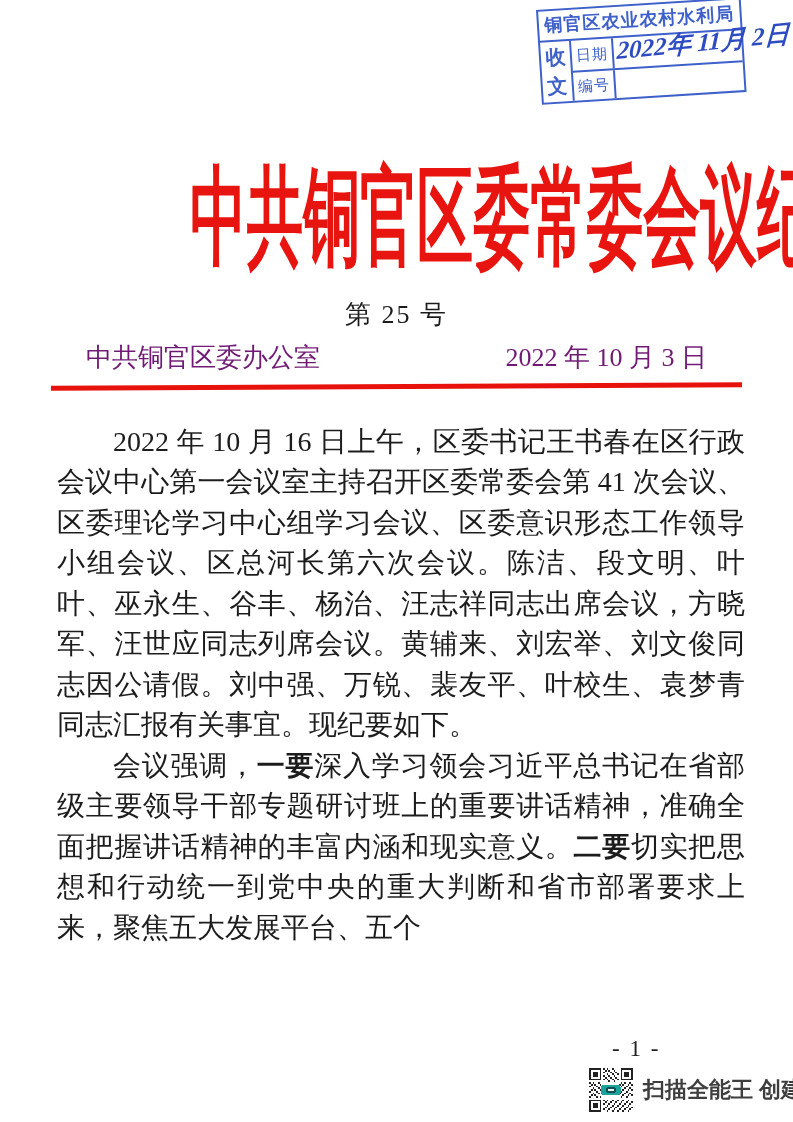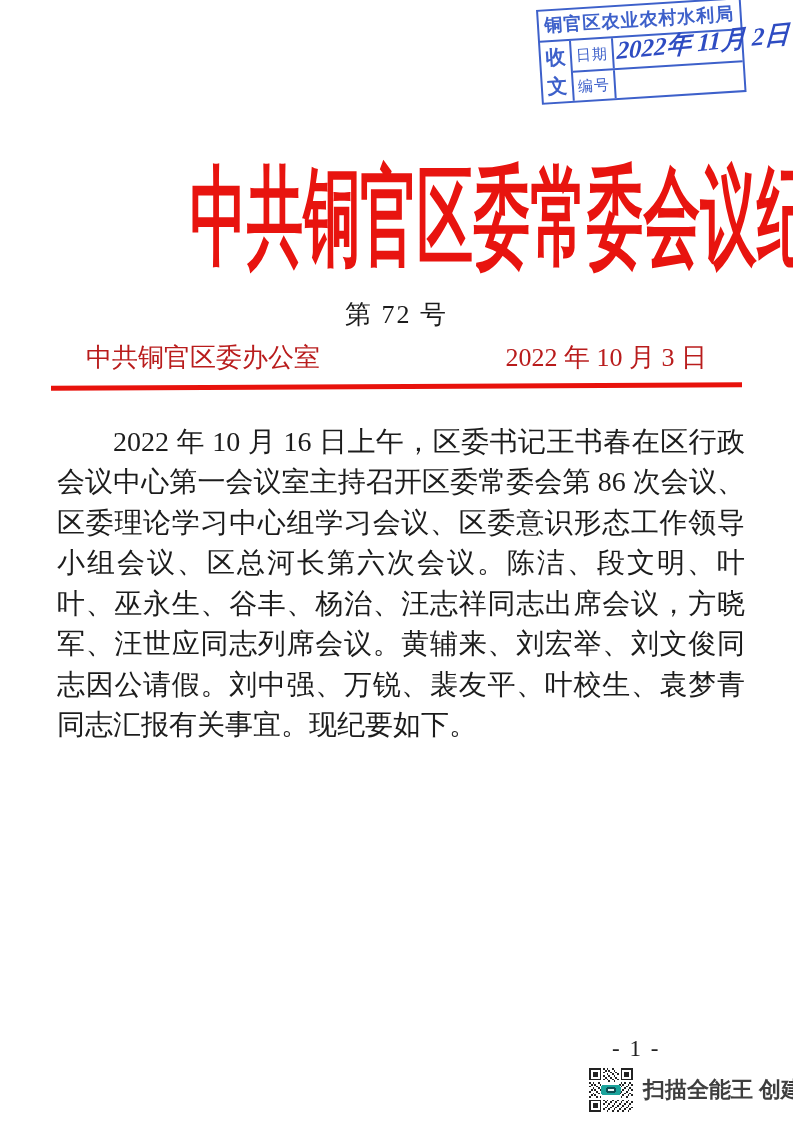--- a/index.html
+++ b/index.html
@@ -64,21 +64,21 @@
   .doc-number {
     margin-top:20px;
     text-align:center;
     font-size:26px; color:#1c1c1c;
     letter-spacing:2px;
   }
   .doc-line {
     margin-top:8px;
     display:flex; justify-content:space-between; align-items:baseline;
     padding:0 86px 0 86px;
-    font-size:26px; color:#b91c1c;
+    font-size:26px; color:#701a75;
   }
   .red-line {
     margin:9px auto 0 auto;
     width:691px; height:5px;
     transform:rotate(-0.3deg);
   }
 
   
   .doc-body {
     margin:33px 48px 0 57px;
@@ -127,29 +127,30 @@
         </div>
         <div class="stamp-row">
           <div class="stamp-label">编号</div>
           <div class="stamp-value"></div>
         </div>
       </div>
     </div>
   </div>
 
   <h1 class="title" style="color: rgb(232, 20, 15);">中共铜官区委常委会议纪要</h1>
-  <div class="doc-number">第 72 号</div>
+  <div class="doc-number">第 25 号</div>
   <div class="doc-line">
     <span>中共铜官区委办公室</span>
     <span>2022 年 10 月 3 日</span>
   </div>
   <div class="red-line" style="background: rgb(232, 18, 12);"></div>
 
   <div class="doc-body" style="color: rgb(28, 28, 28);">
-      <p class="para"><span>2022 年 10 月 16 日上午，区委书记王书春在区行政会议中心第一会议室主持召开区委常委会第 86 次会议、区委理论学习中心组学习会议、区委意识形态工作领导小组会议、区总河长第六次会议。陈洁、段文明、叶叶、巫永生、谷丰、杨治、汪志祥同志出席会议，方晓军、汪世应同志列席会议。黄辅来、刘宏举、刘文俊同志因公请假。刘中强、万锐、裴友平、叶校生、袁梦青同志汇报有关事宜。现纪要如下。</span></p>
+      <p class="para"><span>2022 年 10 月 16 日上午，区委书记王书春在区行政会议中心第一会议室主持召开区委常委会第 41 次会议、区委理论学习中心组学习会议、区委意识形态工作领导小组会议、区总河长第六次会议。陈洁、段文明、叶叶、巫永生、谷丰、杨治、汪志祥同志出席会议，方晓军、汪世应同志列席会议。黄辅来、刘宏举、刘文俊同志因公请假。刘中强、万锐、裴友平、叶校生、袁梦青同志汇报有关事宜。现纪要如下。</span></p>
+      <p class="para"><span>会议强调，</span><span class="b">一要</span><span>深入学习领会习近平总书记在省部级主要领导干部专题研讨班上的重要讲话精神，准确全面把握讲话精神的丰富内涵和现实意义。</span><span class="b">二要</span><span>切实把思想和行动统一到党中央的重大判断和省市部署要求上来，聚焦五大发展平台、五个</span></p>
     </div>
 
   <div class="page-number">- 1 -</div>
 
   <div class="scan-footer">
     <svg viewBox="0 0 25 25" width="44" height="44" shape-rendering="crispEdges" aria-hidden="true">
       <rect width="25" height="25" fill="#fff"></rect>
 
       <g fill="#222">
         <path d="M0 0h7v7H0z"></path>

